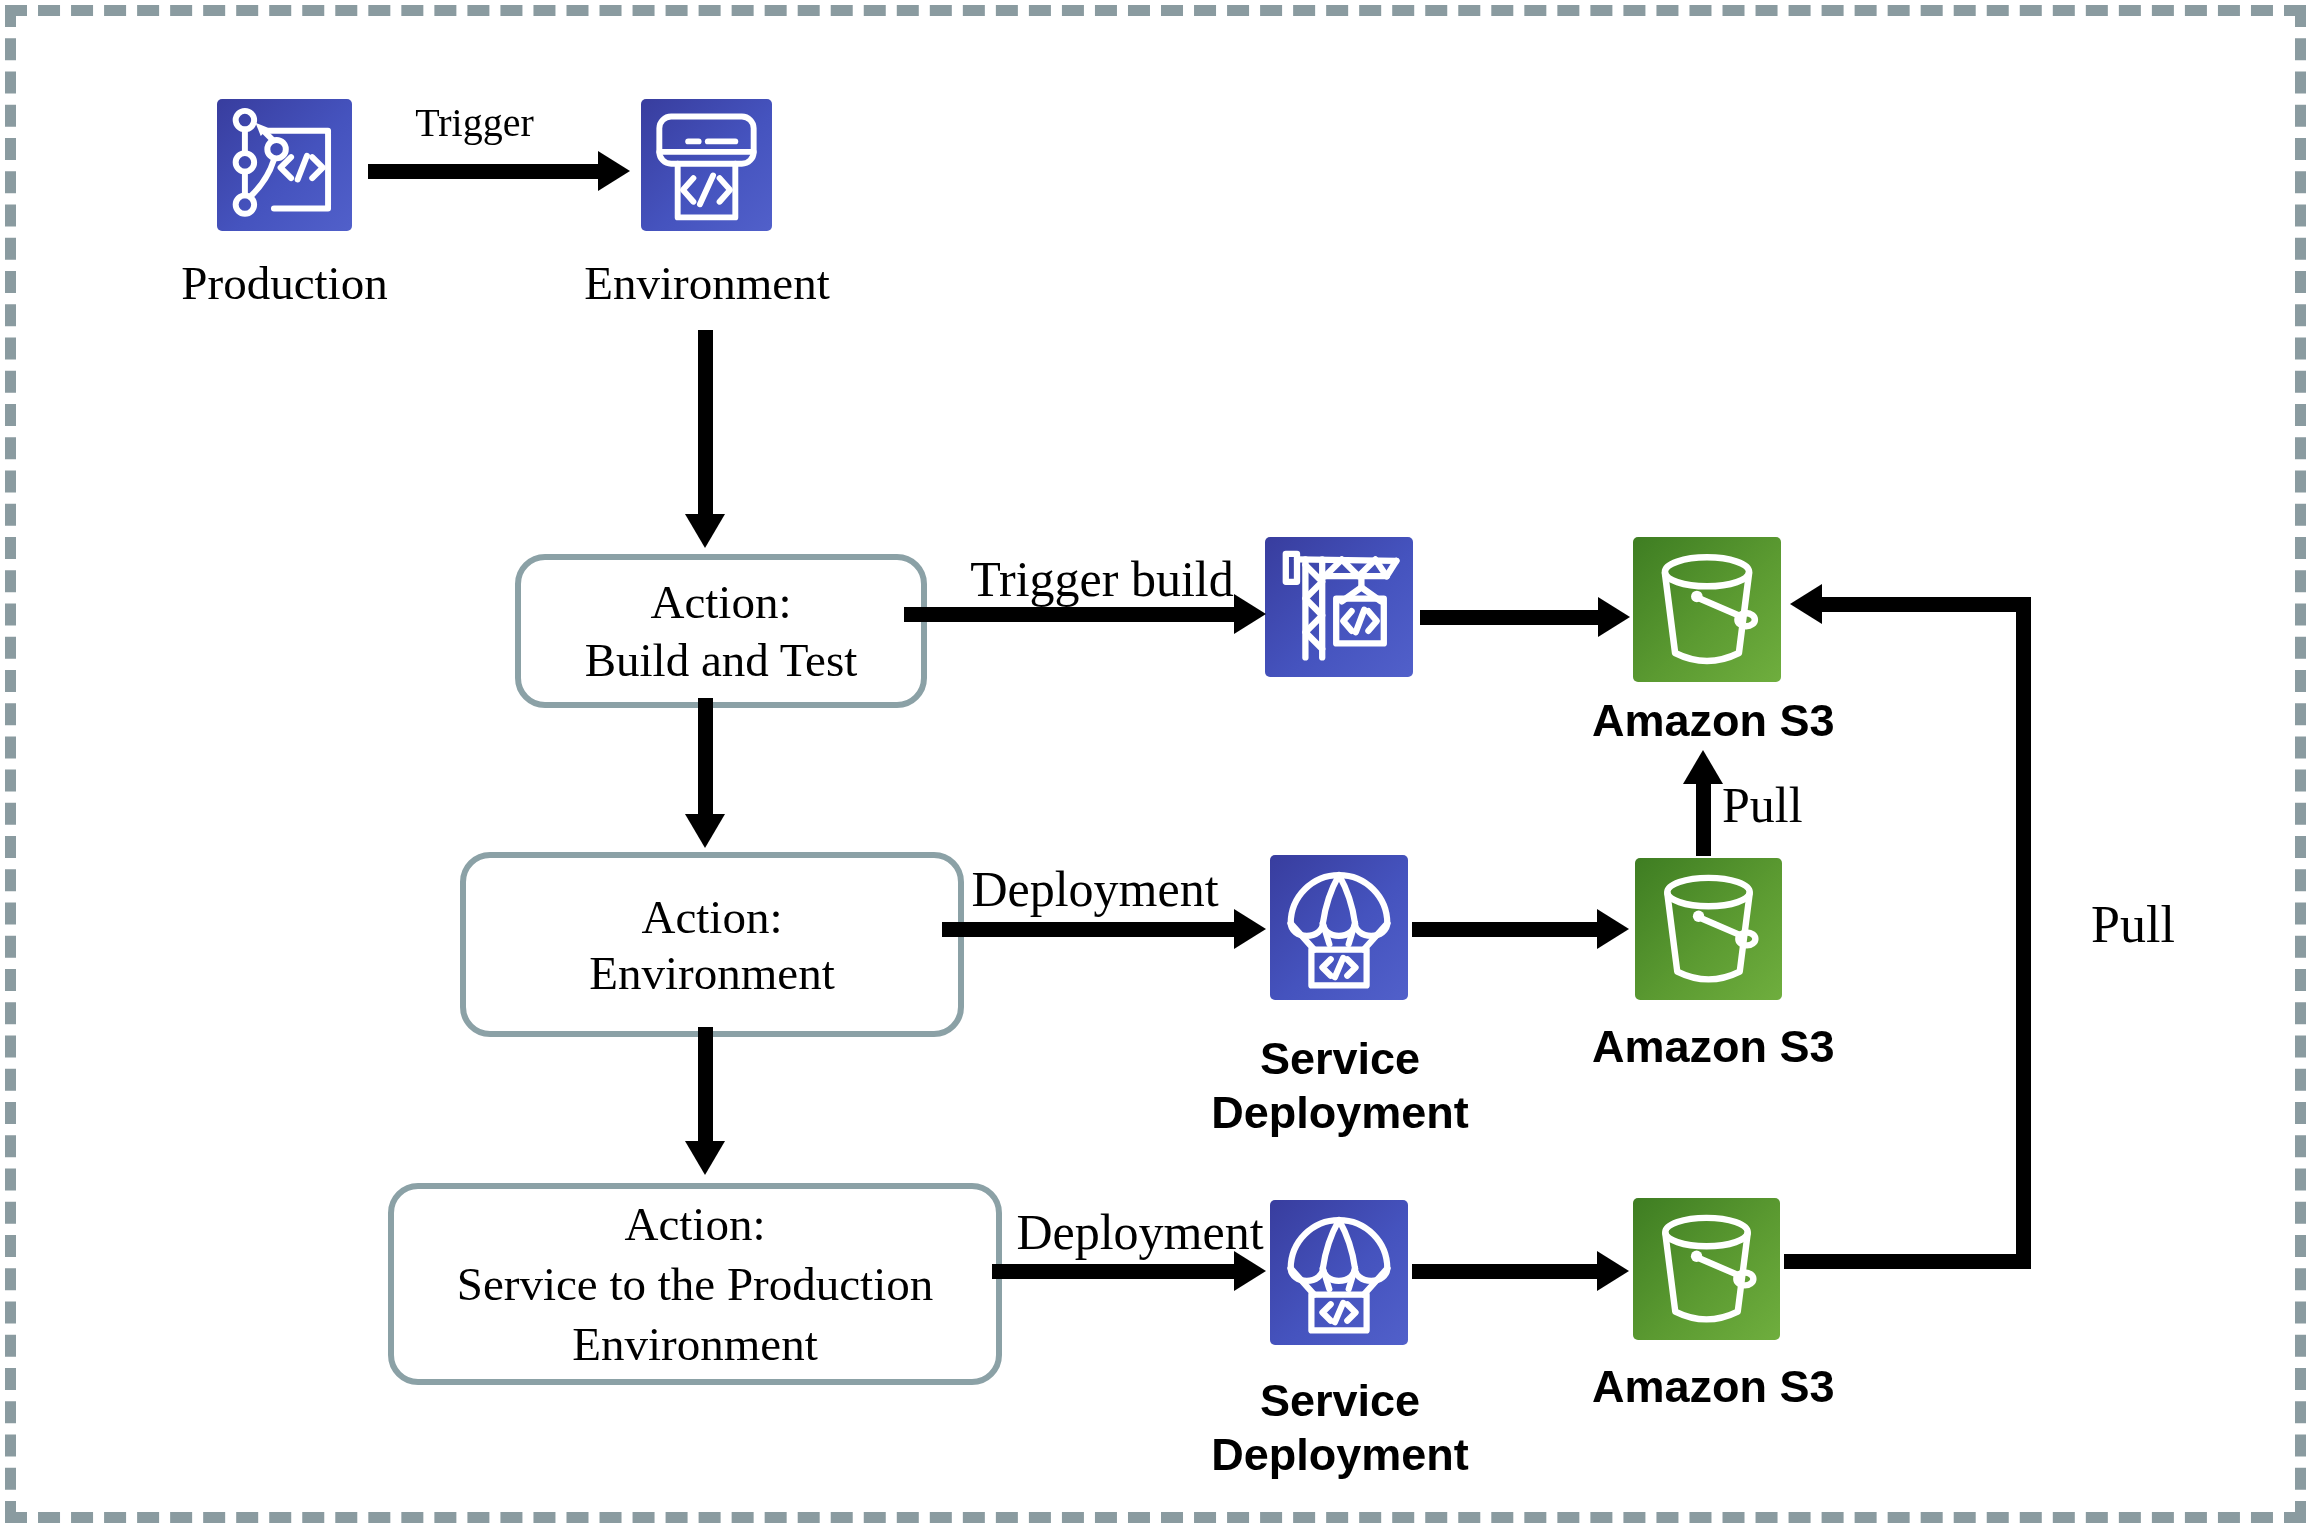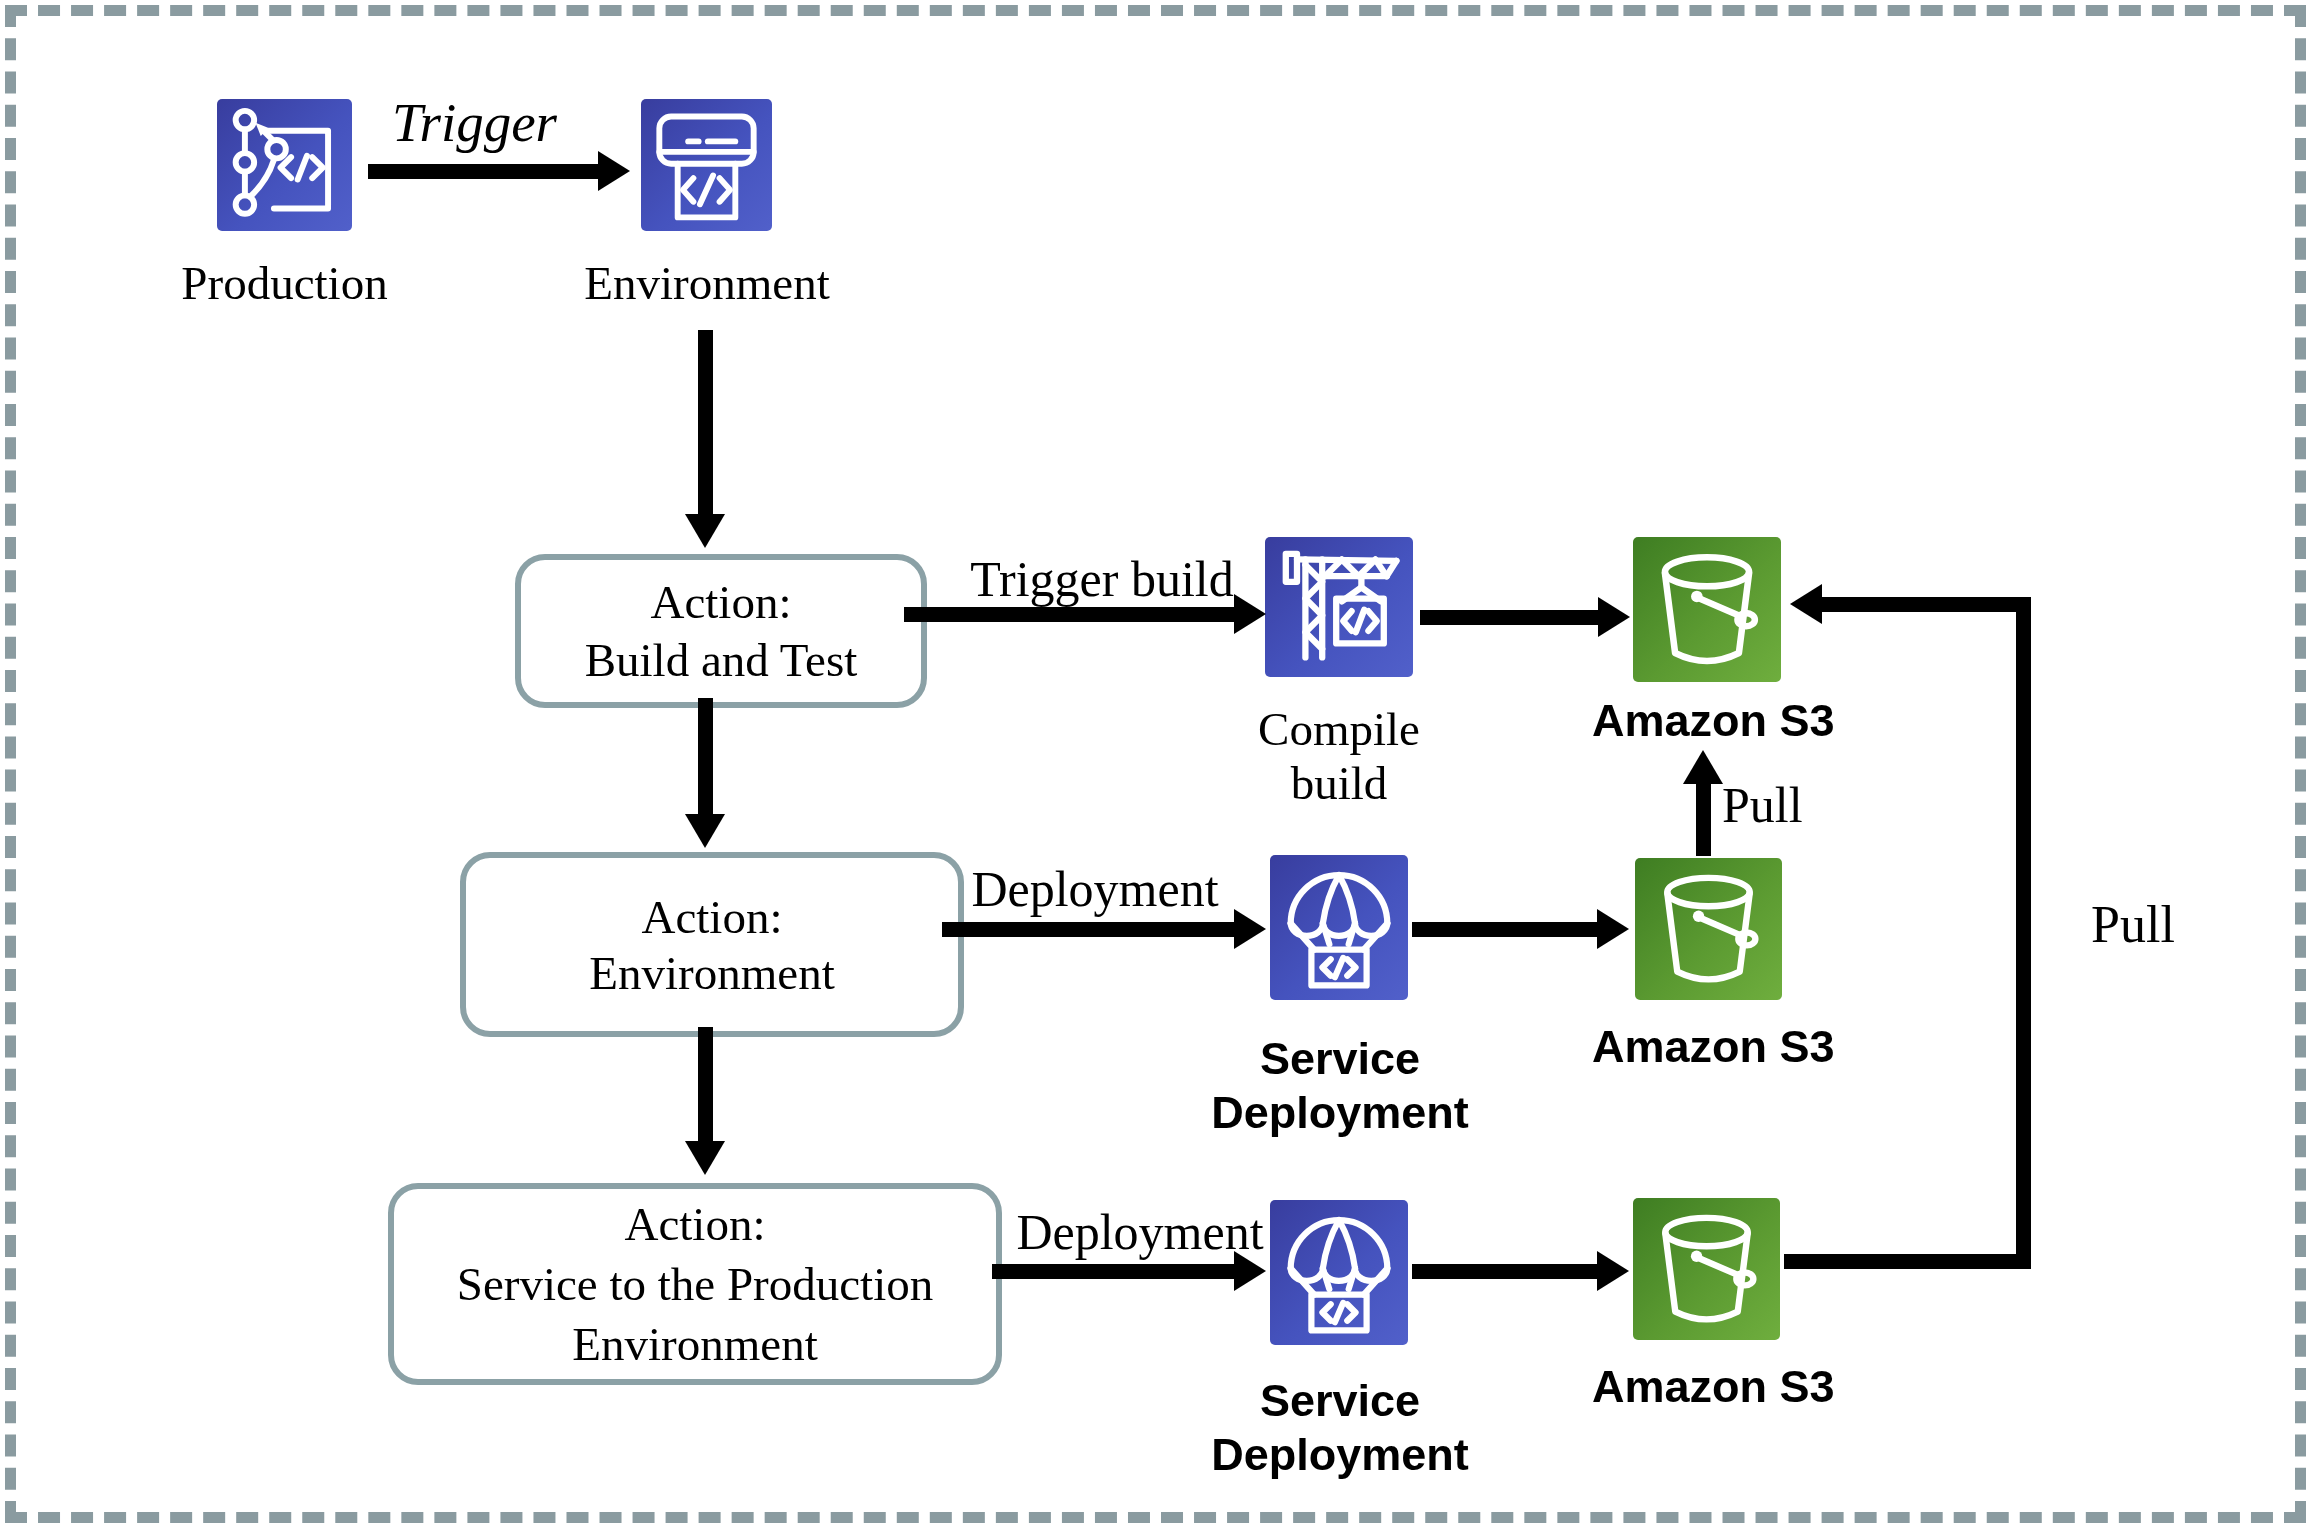--- a/index.html
+++ b/index.html
@@ -74,24 +74,20 @@
       <line x1="84" y1="28" x2="91" y2="17"></line>
       <line x1="66" y1="28" x2="66" y2="36"></line>
       <line x1="66" y1="36" x2="52" y2="46"></line>
         <line x1="66" y1="36" x2="80" y2="46"></line>
       <rect x="48" y="44" width="34" height="32"></rect>
       <polyline points="59,53 53,60 59,67"></polyline>
       <line x1="62" y1="68" x2="68" y2="52"></line>
       <polyline points="71,53 77,60 71,67"></polyline>
     </svg>
   </div>
-  <div class="cap" style="left:1254px;top:702px;width:170px;">
-    <div>Compile</div>
-    <div>build</div>
-  </div>
 
   <div class="node green" style="left:1633px;top:537px;width:148px;height:145px;">
     <svg viewBox="0 0 100 100" fill="none" stroke="#fff" stroke-width="4.5" stroke-linecap="round" stroke-linejoin="round">
       <ellipse cx="50" cy="24" rx="29" ry="10"></ellipse>
       <path d="M21 25 L28 80 Q50 91 72 80 L79 25"></path>
       <circle cx="43" cy="41" r="4" fill="#fff" stroke="none"></circle>
       <line x1="46" y1="43" x2="74" y2="55"></line>
       <ellipse cx="77" cy="57" rx="6" ry="4.5"></ellipse>
     </svg>
   </div>
@@ -170,21 +166,21 @@
     <div>Action:</div>
     <div>Environment</div>
   </div>
 
   <div class="abox" style="left:388px;top:1183px;width:602px;height:190px;line-height:60px;">
     <div>Action:</div>
     <div>Service to the Production</div>
     <div>Environment</div>
   </div>
 
-  <div class="elabel" style="left:352px;top:96px;width:245px;font-size:55px;font-style:italic;">Trigger</div>
+  <div class="elabel" style="left:352px;top:96px;width:245px;font-size:40px;">Trigger</div>
   <div class="elabel" style="left:947px;top:552px;width:310px;">Trigger build</div>
   <div class="elabel" style="left:950px;top:862px;width:290px;">Deployment</div>
   <div class="elabel" style="left:995px;top:1205px;width:290px;">Deployment</div>
   <div class="elabel" style="left:1722px;top:778px;width:130px;text-align:left;">Pull</div>
   <div class="elabel" style="left:2058px;top:898px;width:150px;font-size:52px;">Pull</div>
 
   <div class="sh" style="left:368px;top:164px;width:230px;height:15px;"></div>
   <div class="hd h-right" style="left:598px;top:151px;"></div>
 
   <div class="sh" style="left:698px;top:330px;width:15px;height:184px;"></div>

